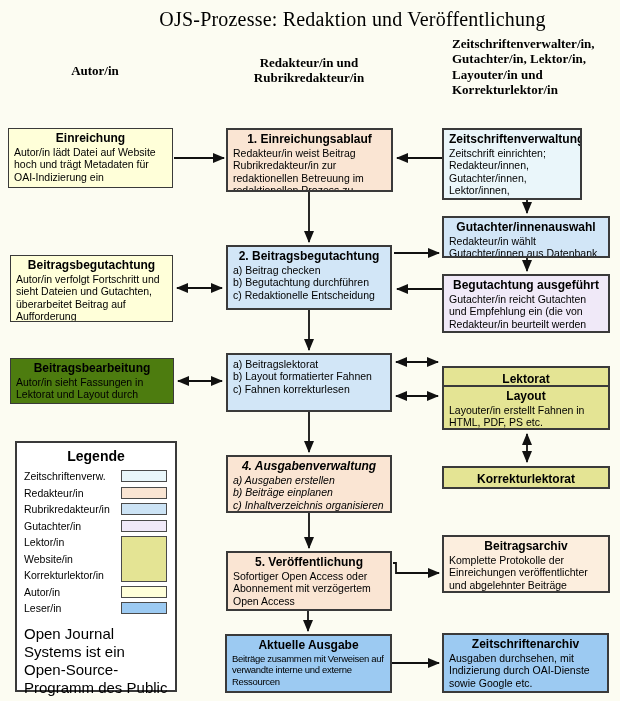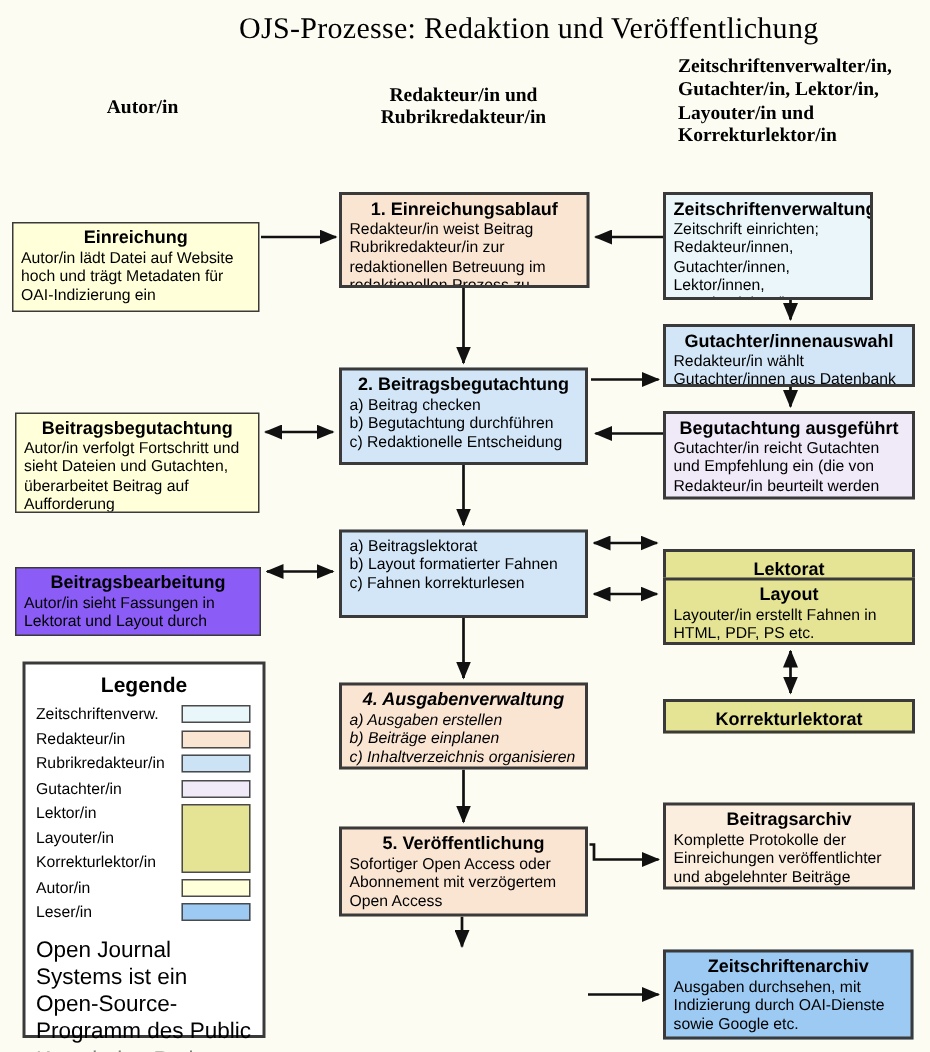--- a/index.html
+++ b/index.html
@@ -19,21 +19,21 @@
     position:absolute;font-family:"Liberation Serif","DejaVu Serif",serif;
     font-weight:bold;font-size:13px;color:#000;white-space:pre-line;line-height:1.18;
   }
   .hdr-author{left:30px;top:63px;width:130px;text-align:center;}
   .hdr-editor{left:228px;top:55px;width:162px;text-align:center;}
   .hdr-manager{left:452px;top:36px;width:168px;text-align:left;}
   .box{
     position:absolute;box-sizing:border-box;border:2px solid #3a3a3a;
     padding:3px 5px 2px 5px;overflow:hidden;
   }
-  .box.thin{border-width:1.5px;margin-top:20px;}
+  .box.thin{border-width:1.5px;}
   .btitle{font-weight:bold;font-size:12px;text-align:center;line-height:1.15;color:#000;}
   .bbody{font-size:10.5px;line-height:1.18;color:#000;white-space:pre-line;}
   .bbody.narrow{font-size:9.5px;letter-spacing:-0.3px;line-height:1.2;}
   .title-only .btitle{margin-top:2px;}
   .legend{
     position:absolute;left:15px;top:441px;width:162px;height:251px;
     box-sizing:border-box;border:2px solid #3a3a3a;background:#fff;padding:5px 7px;
   }
   .ltitle{font-weight:bold;font-size:14px;text-align:center;margin-bottom:4px;color:#000;}
   .lgrid{display:grid;grid-template-columns:1fr 47px;grid-auto-rows:16.5px;align-items:center;column-gap:4px;}
@@ -88,21 +88,21 @@
 Korrekturlektor/in</div>
 
   <div class="box thin" style="left: 8px; top: 128px; width: 165px; height: 60px; background: rgb(255, 255, 217);">
     <div class="btitle">Einreichung</div>
     <div class="bbody">Autor/in lädt Datei auf Website hoch und trägt Metadaten für OAI-Indizierung ein</div>
   </div>
   <div class="box thin" style="left: 10px; top: 255px; width: 163px; height: 67px; background: rgb(255, 255, 217);">
     <div class="btitle">Beitragsbegutachtung</div>
     <div class="bbody">Autor/in verfolgt Fortschritt und sieht Dateien und Gutachten, überarbeitet Beitrag auf Aufforderung</div>
   </div>
-  <div class="box thin" style="left: 10px; top: 358px; width: 164px; height: 46px; background: #8b5cf6;">
+  <div class="box thin" style="left: 10px; top: 358px; width: 164px; height: 46px; background: #4d7c0f;">
     <div class="btitle">Beitragsbearbeitung</div>
     <div class="bbody">Autor/in sieht Fassungen in Lektorat und Layout durch</div>
   </div>
 
   <div class="box" style="left: 226px; top: 128px; width: 167px; height: 64px; background: rgb(250, 229, 211);">
     <div class="btitle">1. Einreichungsablauf</div>
     <div class="bbody">Redakteur/in weist Beitrag Rubrikredakteur/in zur redaktionellen Betreuung im redaktionellen Prozess  zu</div>
   </div>
   <div class="box" style="left: 226px; top: 245px; width: 166px; height: 65px; background: rgb(210, 230, 247);">
     <div class="btitle">2. Beitragsbegutachtung</div>
@@ -117,20 +117,24 @@
   </div>
   <div class="box" style="left: 226px; top: 455px; width: 166px; height: 58px; background: rgb(250, 229, 211); font-style: italic;">
     <div class="btitle">4. Ausgabenverwaltung</div>
     <div class="bbody">a) Ausgaben erstellen
 b) Beiträge einplanen
 c) Inhaltverzeichnis organisieren</div>
   </div>
   <div class="box" style="left: 226px; top: 551px; width: 166px; height: 60px; background: rgb(250, 229, 211);">
     <div class="btitle">5. Veröffentlichung</div>
     <div class="bbody">Sofortiger Open Access oder Abonnement mit verzögertem Open Access</div>
+  </div>
+  <div class="box" style="left: 225px; top: 634px; width: 167px; height: 59px; background: rgb(156, 202, 242);">
+    <div class="btitle">Aktuelle Ausgabe</div>
+    <div class="bbody narrow">Beiträge zusammen mit Verweisen auf verwandte interne und externe Ressourcen</div>
   </div>
 
   <div class="box" style="left: 442px; top: 128px; width: 140px; height: 72px; background: rgb(234, 246, 250);">
     <div class="btitle">Zeitschriftenverwaltung</div>
     <div class="bbody">Zeitschrift einrichten; Redakteur/innen, Gutachter/innen, Lektor/innen, Korrekturlektor/innen eintragen</div>
   </div>
   <div class="box" style="left: 442px; top: 216px; width: 168px; height: 42px; background: rgb(210, 230, 247);">
     <div class="btitle">Gutachter/innenauswahl</div>
     <div class="bbody">Redakteur/in wählt Gutachter/innen aus Datenbank aus</div>
   </div>
@@ -163,21 +167,21 @@
       <span class="llabel" style="grid-row:1;grid-column:1">Zeitschriftenverw.</span>
       <span class="lswatch" style="grid-area: 1 / 2; background: rgb(233, 246, 250);"></span>
       <span class="llabel" style="grid-row:2;grid-column:1">Redakteur/in</span>
       <span class="lswatch" style="grid-area: 2 / 2; background: rgb(250, 229, 211);"></span>
       <span class="llabel" style="grid-row:3;grid-column:1">Rubrikredakteur/in</span>
       <span class="lswatch" style="grid-area: 3 / 2; background: rgb(204, 227, 245);"></span>
       <span class="llabel" style="grid-row:4;grid-column:1">Gutachter/in</span>
       <span class="lswatch" style="grid-area: 4 / 2; background: rgb(240, 233, 248);"></span>
       <span class="llabel" style="grid-row:5;grid-column:1">Lektor/in</span>
       <span class="lswatch tall" style="grid-area: 5 / 2 / span 3; background: rgb(228, 228, 148);"></span>
-      <span class="llabel" style="grid-row:6;grid-column:1">Layouter/in</span>
+      <span class="llabel" style="grid-row:6;grid-column:1">Website/in</span>
       <span class="llabel" style="grid-row:7;grid-column:1">Korrekturlektor/in</span>
       <span class="llabel" style="grid-row:8;grid-column:1">Autor/in</span>
       <span class="lswatch" style="grid-area: 8 / 2; background: rgb(255, 255, 217);"></span>
       <span class="llabel" style="grid-row:9;grid-column:1">Leser/in</span>
       <span class="lswatch" style="grid-area: 9 / 2; background: rgb(156, 202, 242);"></span>
     </div>
     <div class="lnote">Open Journal Systems ist ein Open-Source-Programm des Public Knowledge Project.</div>
     <div class="lurl">http://pkp.sfu.ca</div>
   </div>
 

